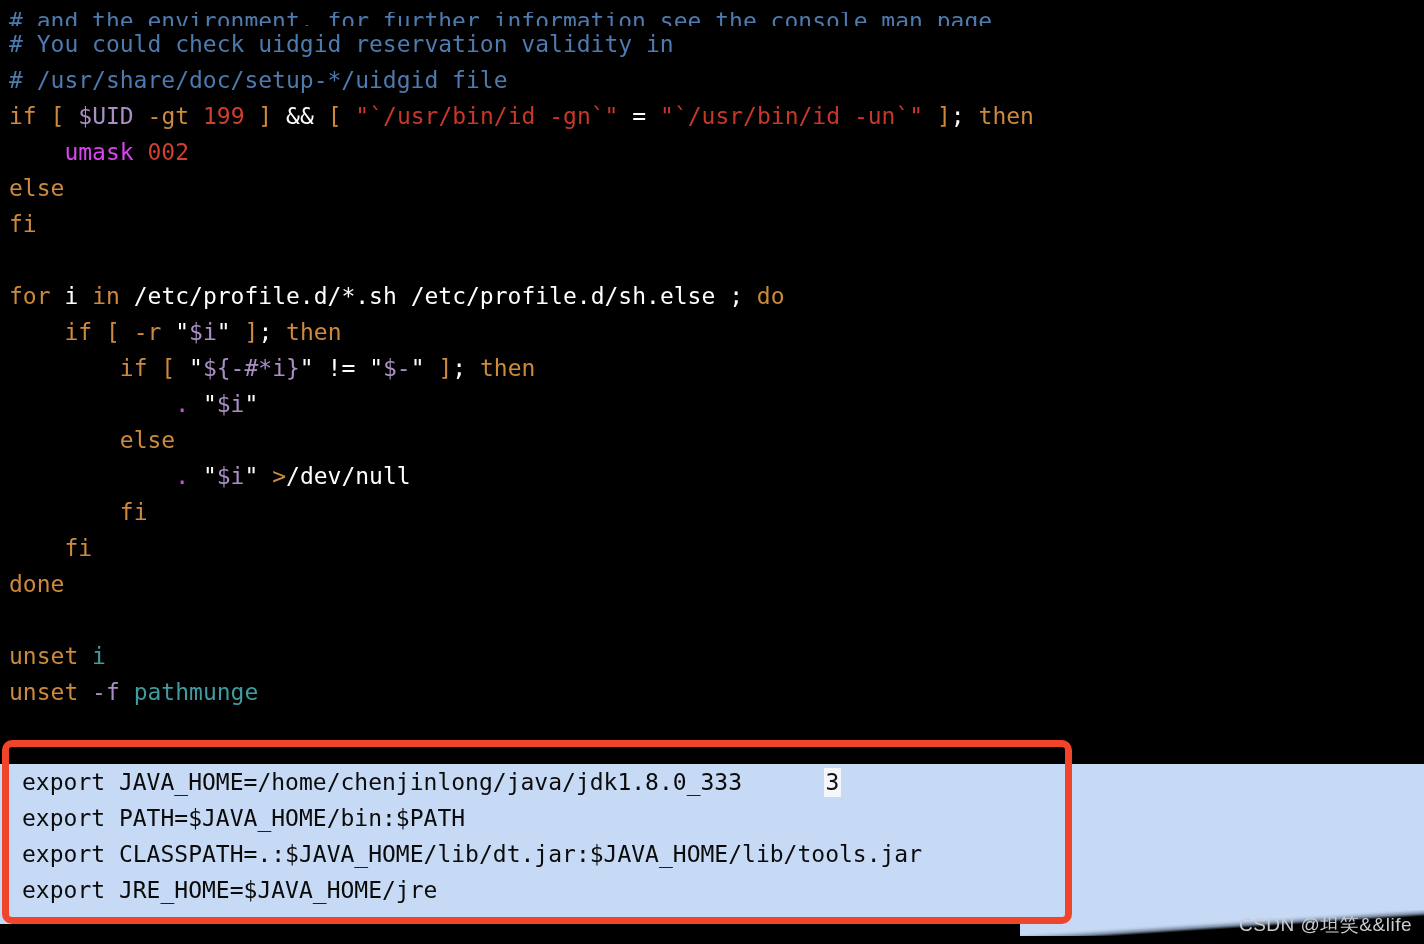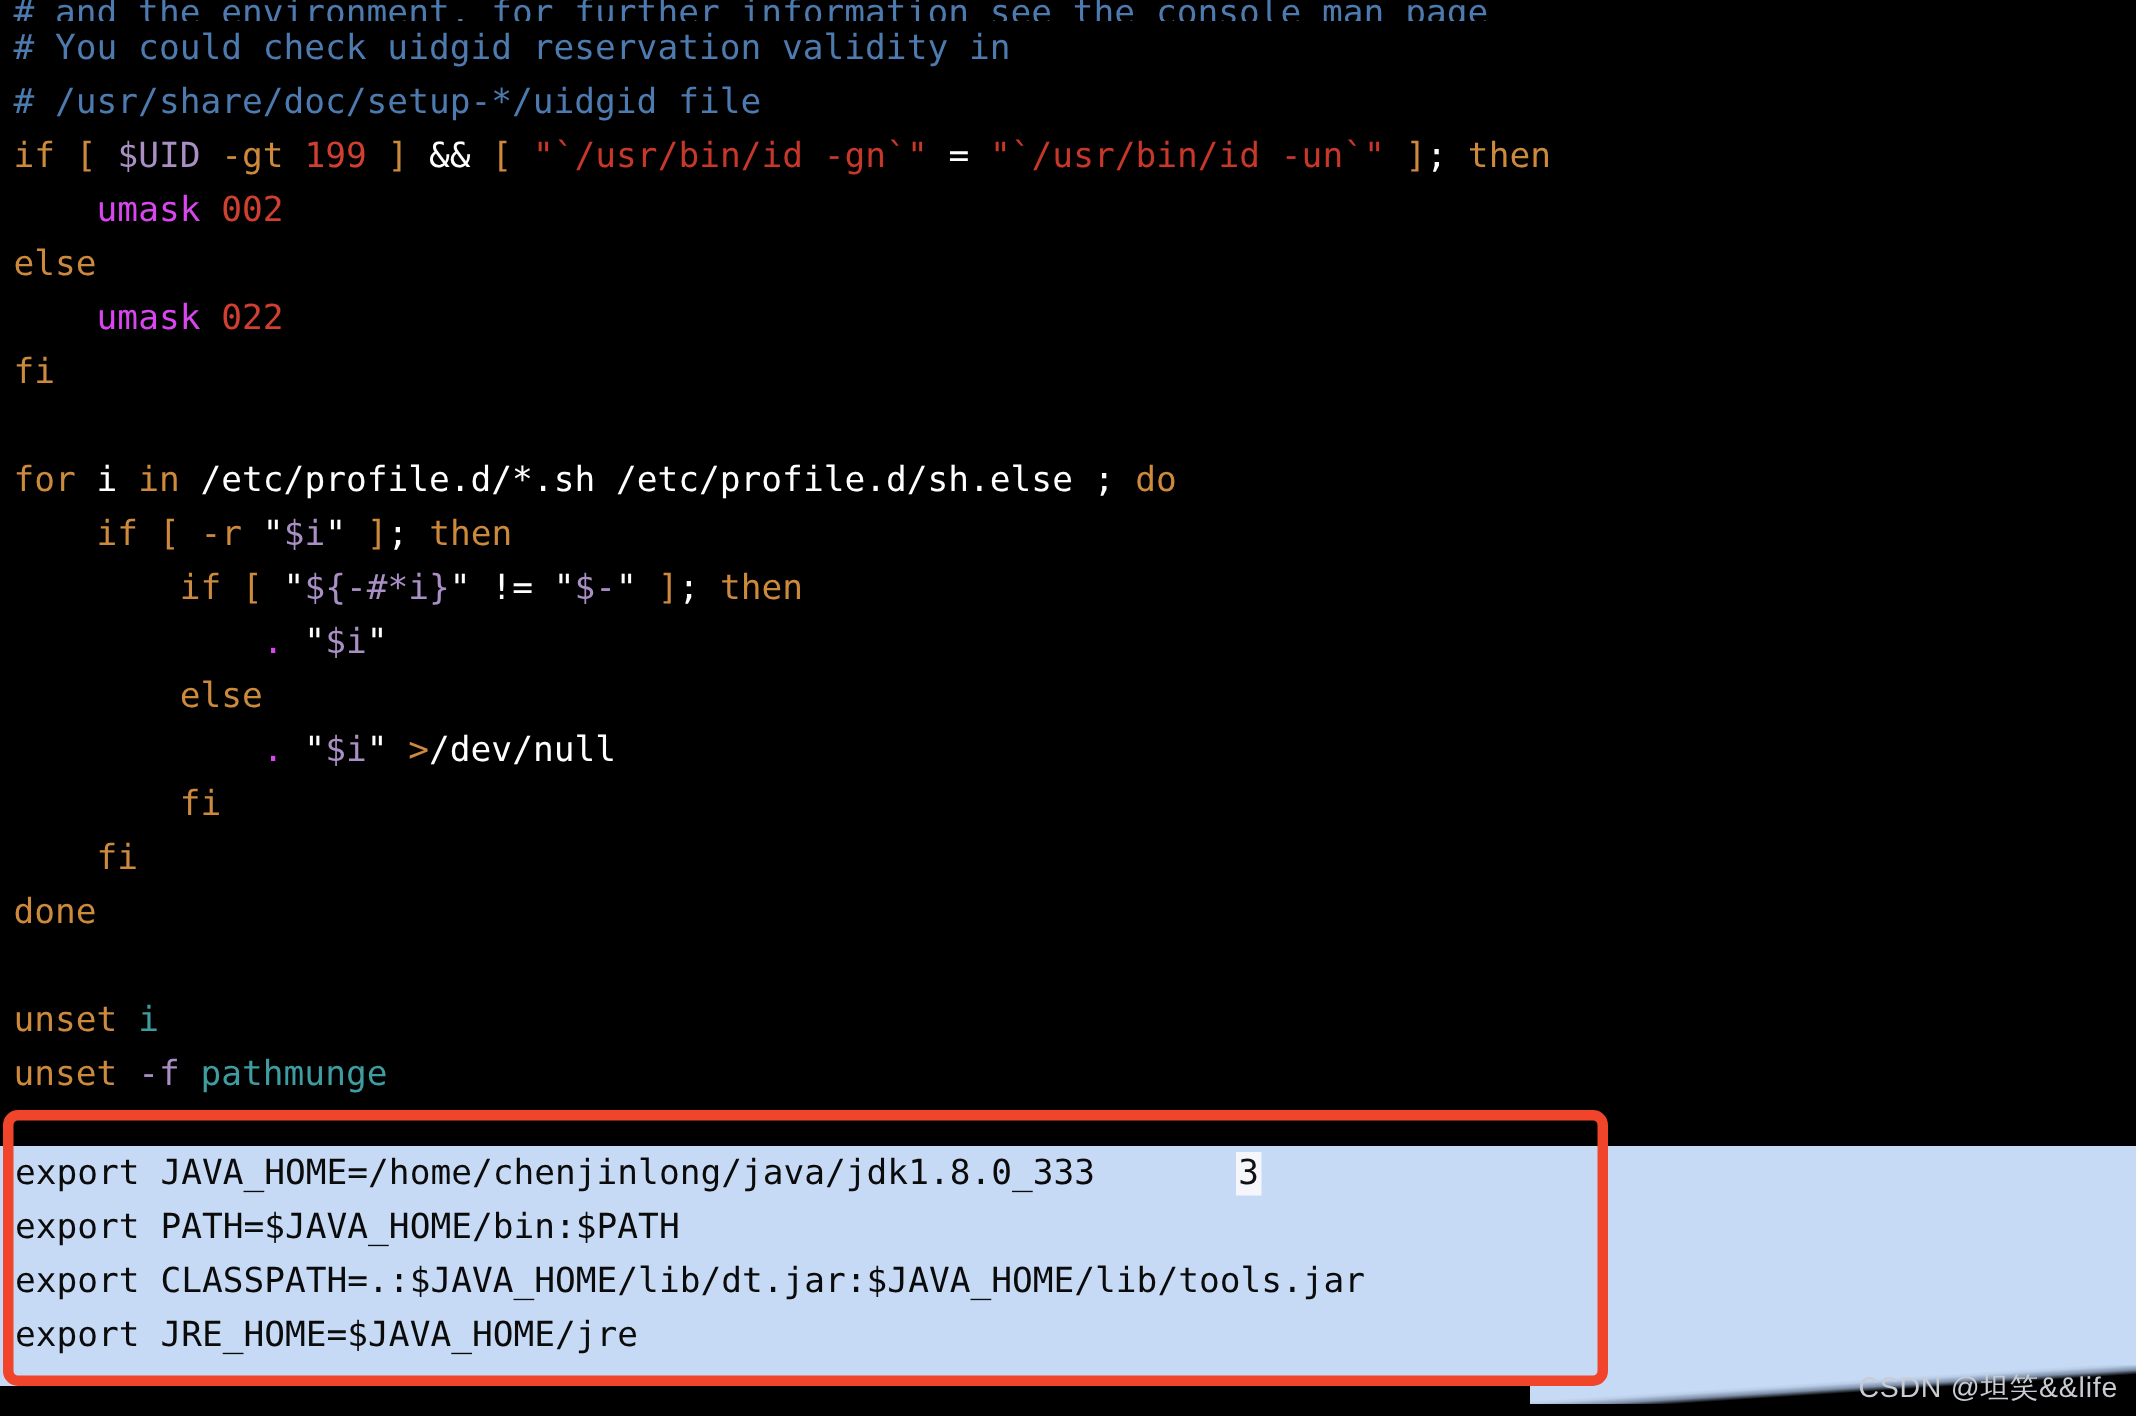--- a/index.html
+++ b/index.html
@@ -20,21 +20,21 @@
     width: 1424px;
     height: 944px;
     background: #000000;
     overflow: hidden;
   }
 
   
   .code-area {
     position: absolute;
     left: 0;
-    top: 0;
+    top: 12px;
     width: 1424px;
     height: 784px;
     padding: 0;
     margin: 0;
   }
 
   .code-line {
     position: relative;
     height: 36px;
     line-height: 36px;
@@ -93,21 +93,21 @@
     left: 0;
     top: 764px;
     width: 1424px;
     z-index: 4;
   }
   .sel-line {
     height: 36px;
     line-height: 36px;
     font-size: 23px;
     white-space: pre;
-    padding-left: 10px;
+    padding-left: 22px;
     color: #0b0b0b;
     font-family: "DejaVu Sans Mono", "Liberation Mono", monospace;
   }
 
   
   #text-cursor {
     position: absolute;
     left: 824px;
     top: 768px;
     width: 17px;
@@ -157,21 +157,20 @@
 <div id="terminal">
 
   <div class="code-area">
     <div class="code-line clipped-top"><span class="t-comment"># and the environment, for further information see the console man page</span></div>
     <div id="code-lines">
         <div class="code-line"><span class="t-comment"># You could check uidgid reservation validity in</span></div>
         <div class="code-line"><span class="t-comment"># /usr/share/doc/setup-*/uidgid file</span></div>
         <div class="code-line"><span class="t-keyword">if</span><span class="t-plain"> </span><span class="t-punct">[</span><span class="t-plain"> </span><span class="t-var">$UID</span><span class="t-plain"> </span><span class="t-keyword">-gt</span><span class="t-plain"> </span><span class="t-number">199</span><span class="t-plain"> </span><span class="t-punct">]</span><span class="t-plain"> </span><span class="t-op">&amp;&amp;</span><span class="t-plain"> </span><span class="t-punct">[</span><span class="t-plain"> </span><span class="t-string">"`/usr/bin/id -gn`"</span><span class="t-plain"> </span><span class="t-op">=</span><span class="t-plain"> </span><span class="t-string">"`/usr/bin/id -un`"</span><span class="t-plain"> </span><span class="t-punct">]</span><span class="t-plain">;</span><span class="t-plain"> </span><span class="t-keyword">then</span></div>
         <div class="code-line">    <span class="t-builtin">umask</span><span class="t-plain"> </span><span class="t-number">002</span></div>
         <div class="code-line"><span class="t-keyword">else</span></div>
-        <div class="code-line">    <span class="t-builtin">umask</span><span class="t-plain"> </span><span class="t-number">022</span></div>
         <div class="code-line"><span class="t-keyword">fi</span></div>
         <div class="code-line"> </div>
         <div class="code-line"><span class="t-keyword">for</span><span class="t-plain"> </span><span class="t-plain">i</span><span class="t-plain"> </span><span class="t-keyword">in</span><span class="t-plain"> </span><span class="t-plain">/etc/profile.d/*.sh /etc/profile.d/sh.else </span><span class="t-plain">;</span><span class="t-plain"> </span><span class="t-keyword">do</span></div>
         <div class="code-line">    <span class="t-keyword">if</span><span class="t-plain"> </span><span class="t-punct">[</span><span class="t-plain"> </span><span class="t-keyword">-r</span><span class="t-plain"> </span><span class="t-plain">"</span><span class="t-var">$i</span><span class="t-plain">"</span><span class="t-plain"> </span><span class="t-punct">]</span><span class="t-plain">;</span><span class="t-plain"> </span><span class="t-keyword">then</span></div>
         <div class="code-line">        <span class="t-keyword">if</span><span class="t-plain"> </span><span class="t-punct">[</span><span class="t-plain"> </span><span class="t-plain">"</span><span class="t-var">${-#*i}</span><span class="t-plain">"</span><span class="t-plain"> </span><span class="t-plain">!=</span><span class="t-plain"> </span><span class="t-plain">"</span><span class="t-var">$-</span><span class="t-plain">"</span><span class="t-plain"> </span><span class="t-punct">]</span><span class="t-plain">;</span><span class="t-plain"> </span><span class="t-keyword">then</span></div>
         <div class="code-line">            <span class="t-builtin">.</span><span class="t-plain"> </span><span class="t-plain">"</span><span class="t-var">$i</span><span class="t-plain">"</span></div>
         <div class="code-line">        <span class="t-keyword">else</span></div>
         <div class="code-line">            <span class="t-builtin">.</span><span class="t-plain"> </span><span class="t-plain">"</span><span class="t-var">$i</span><span class="t-plain">"</span><span class="t-plain"> </span><span class="t-keyword">&gt;</span><span class="t-plain">/dev/null</span></div>
         <div class="code-line">        <span class="t-keyword">fi</span></div>
         <div class="code-line">    <span class="t-keyword">fi</span></div>

